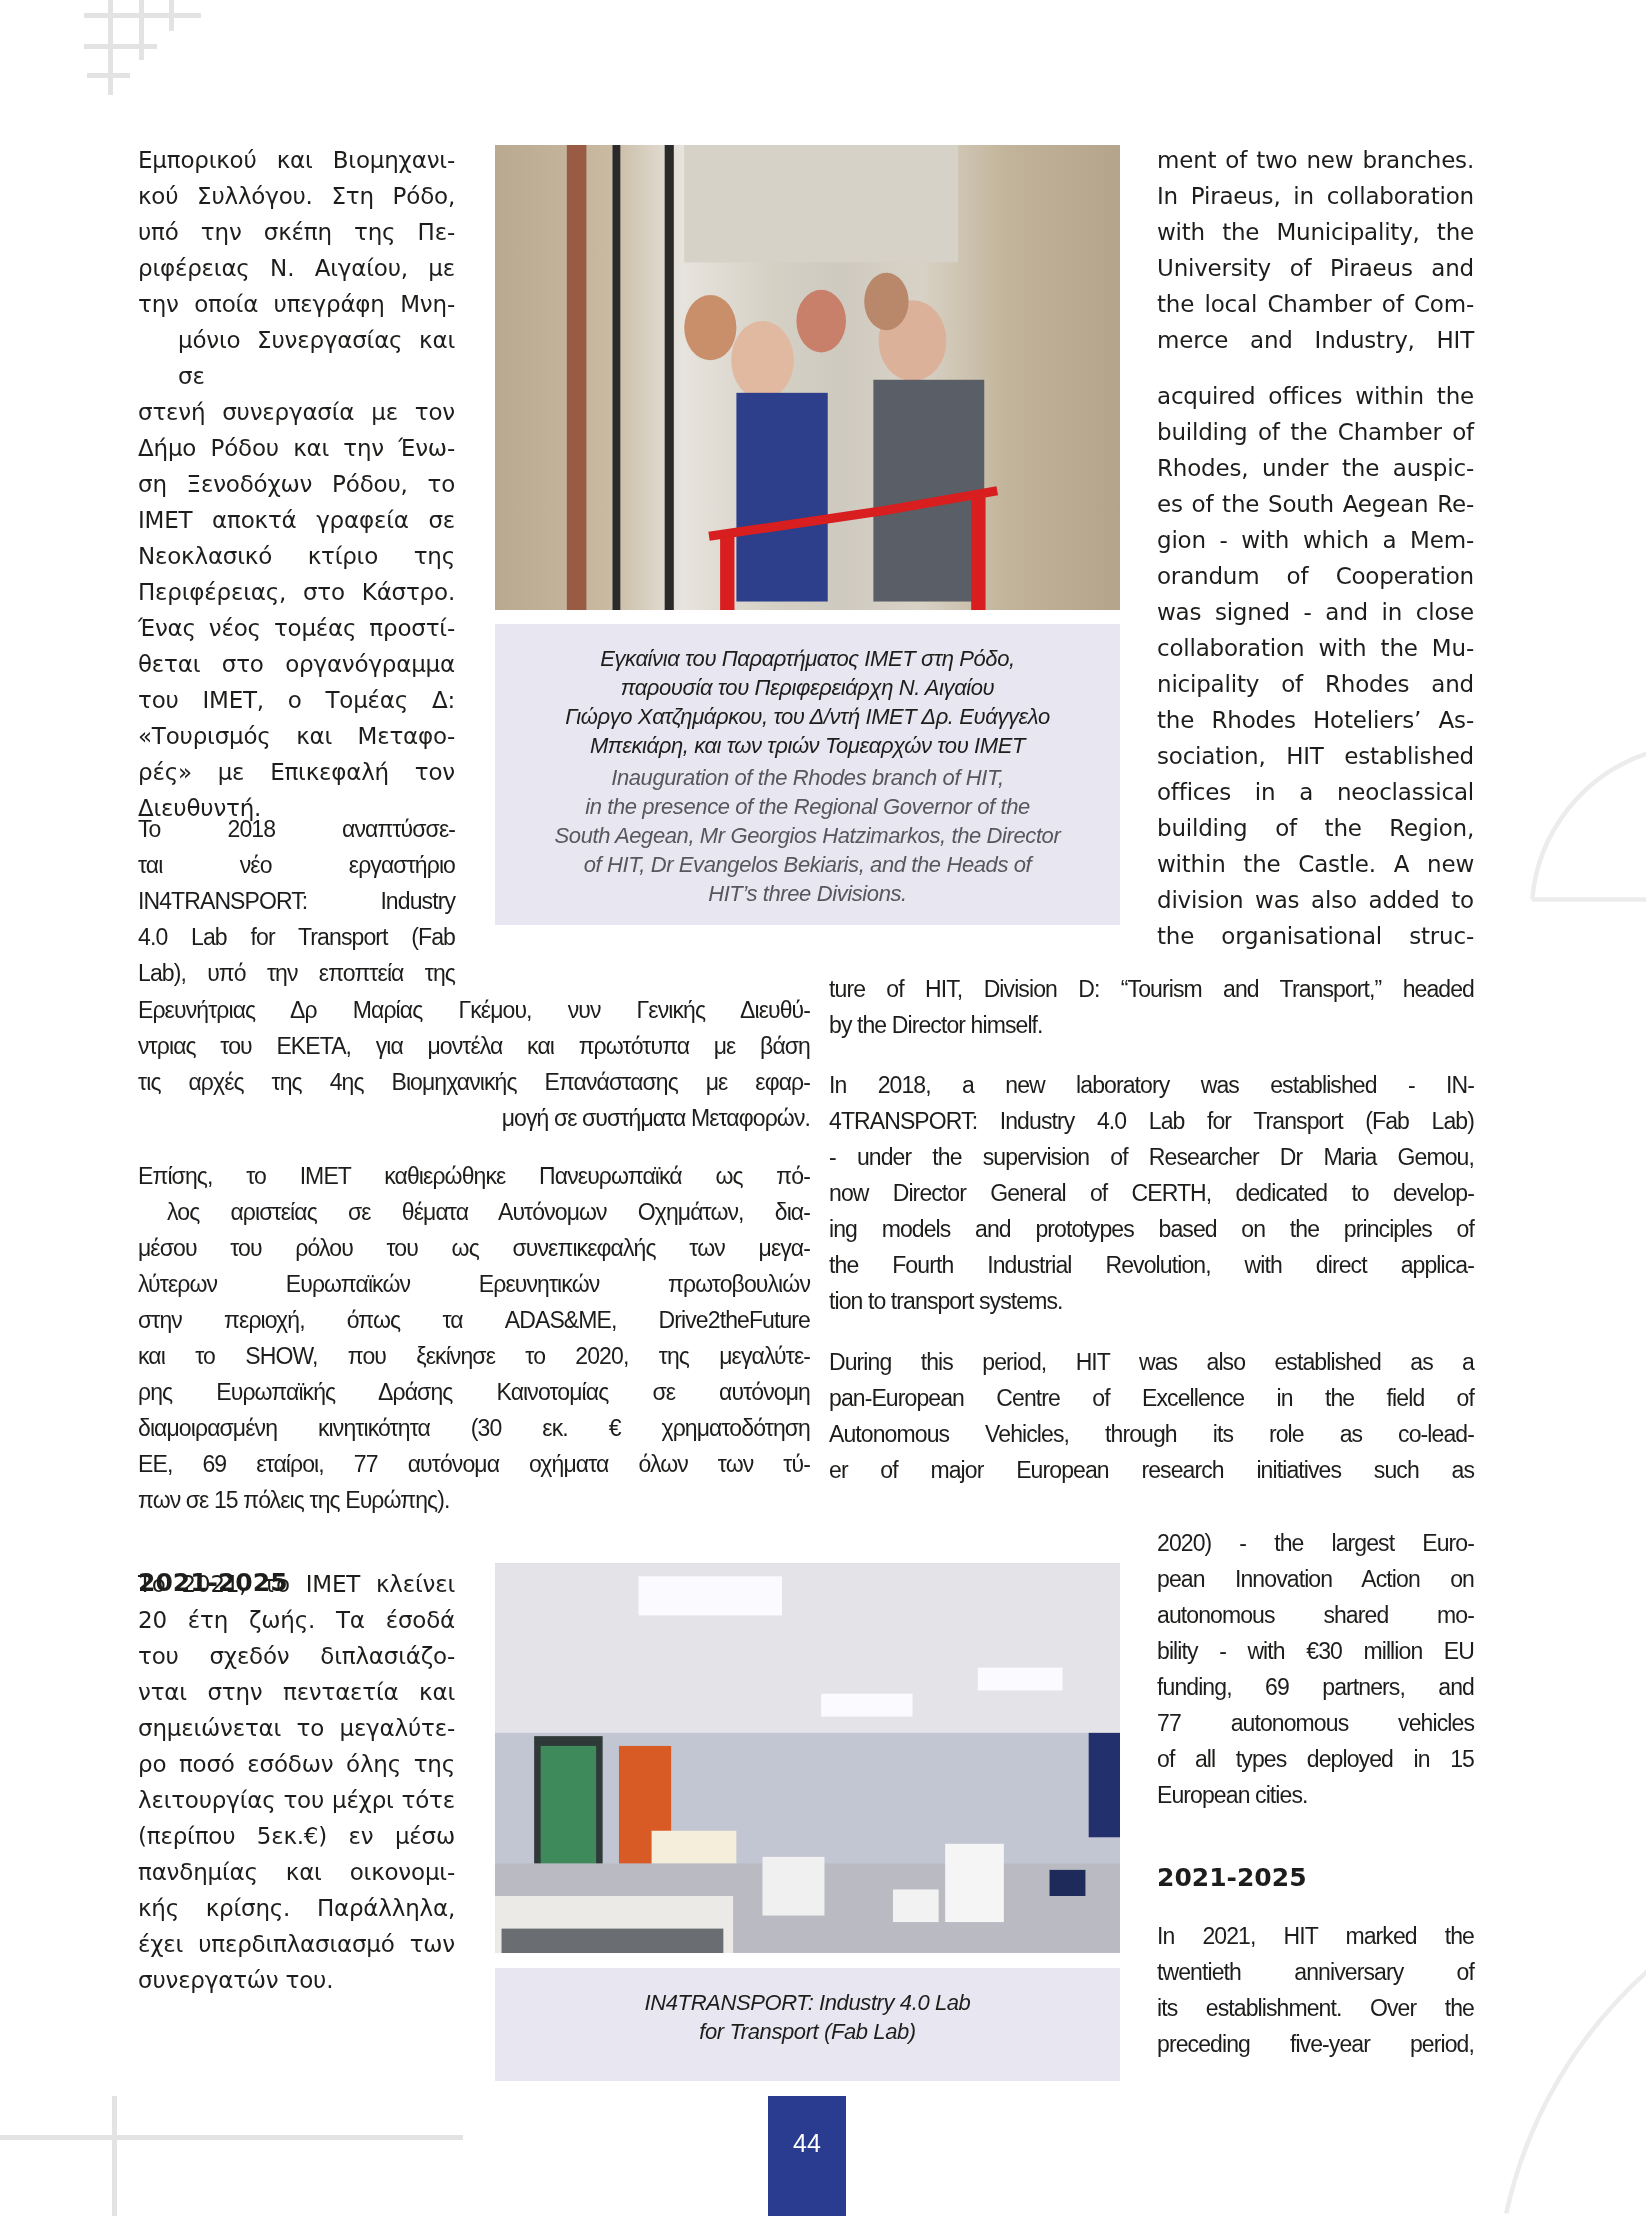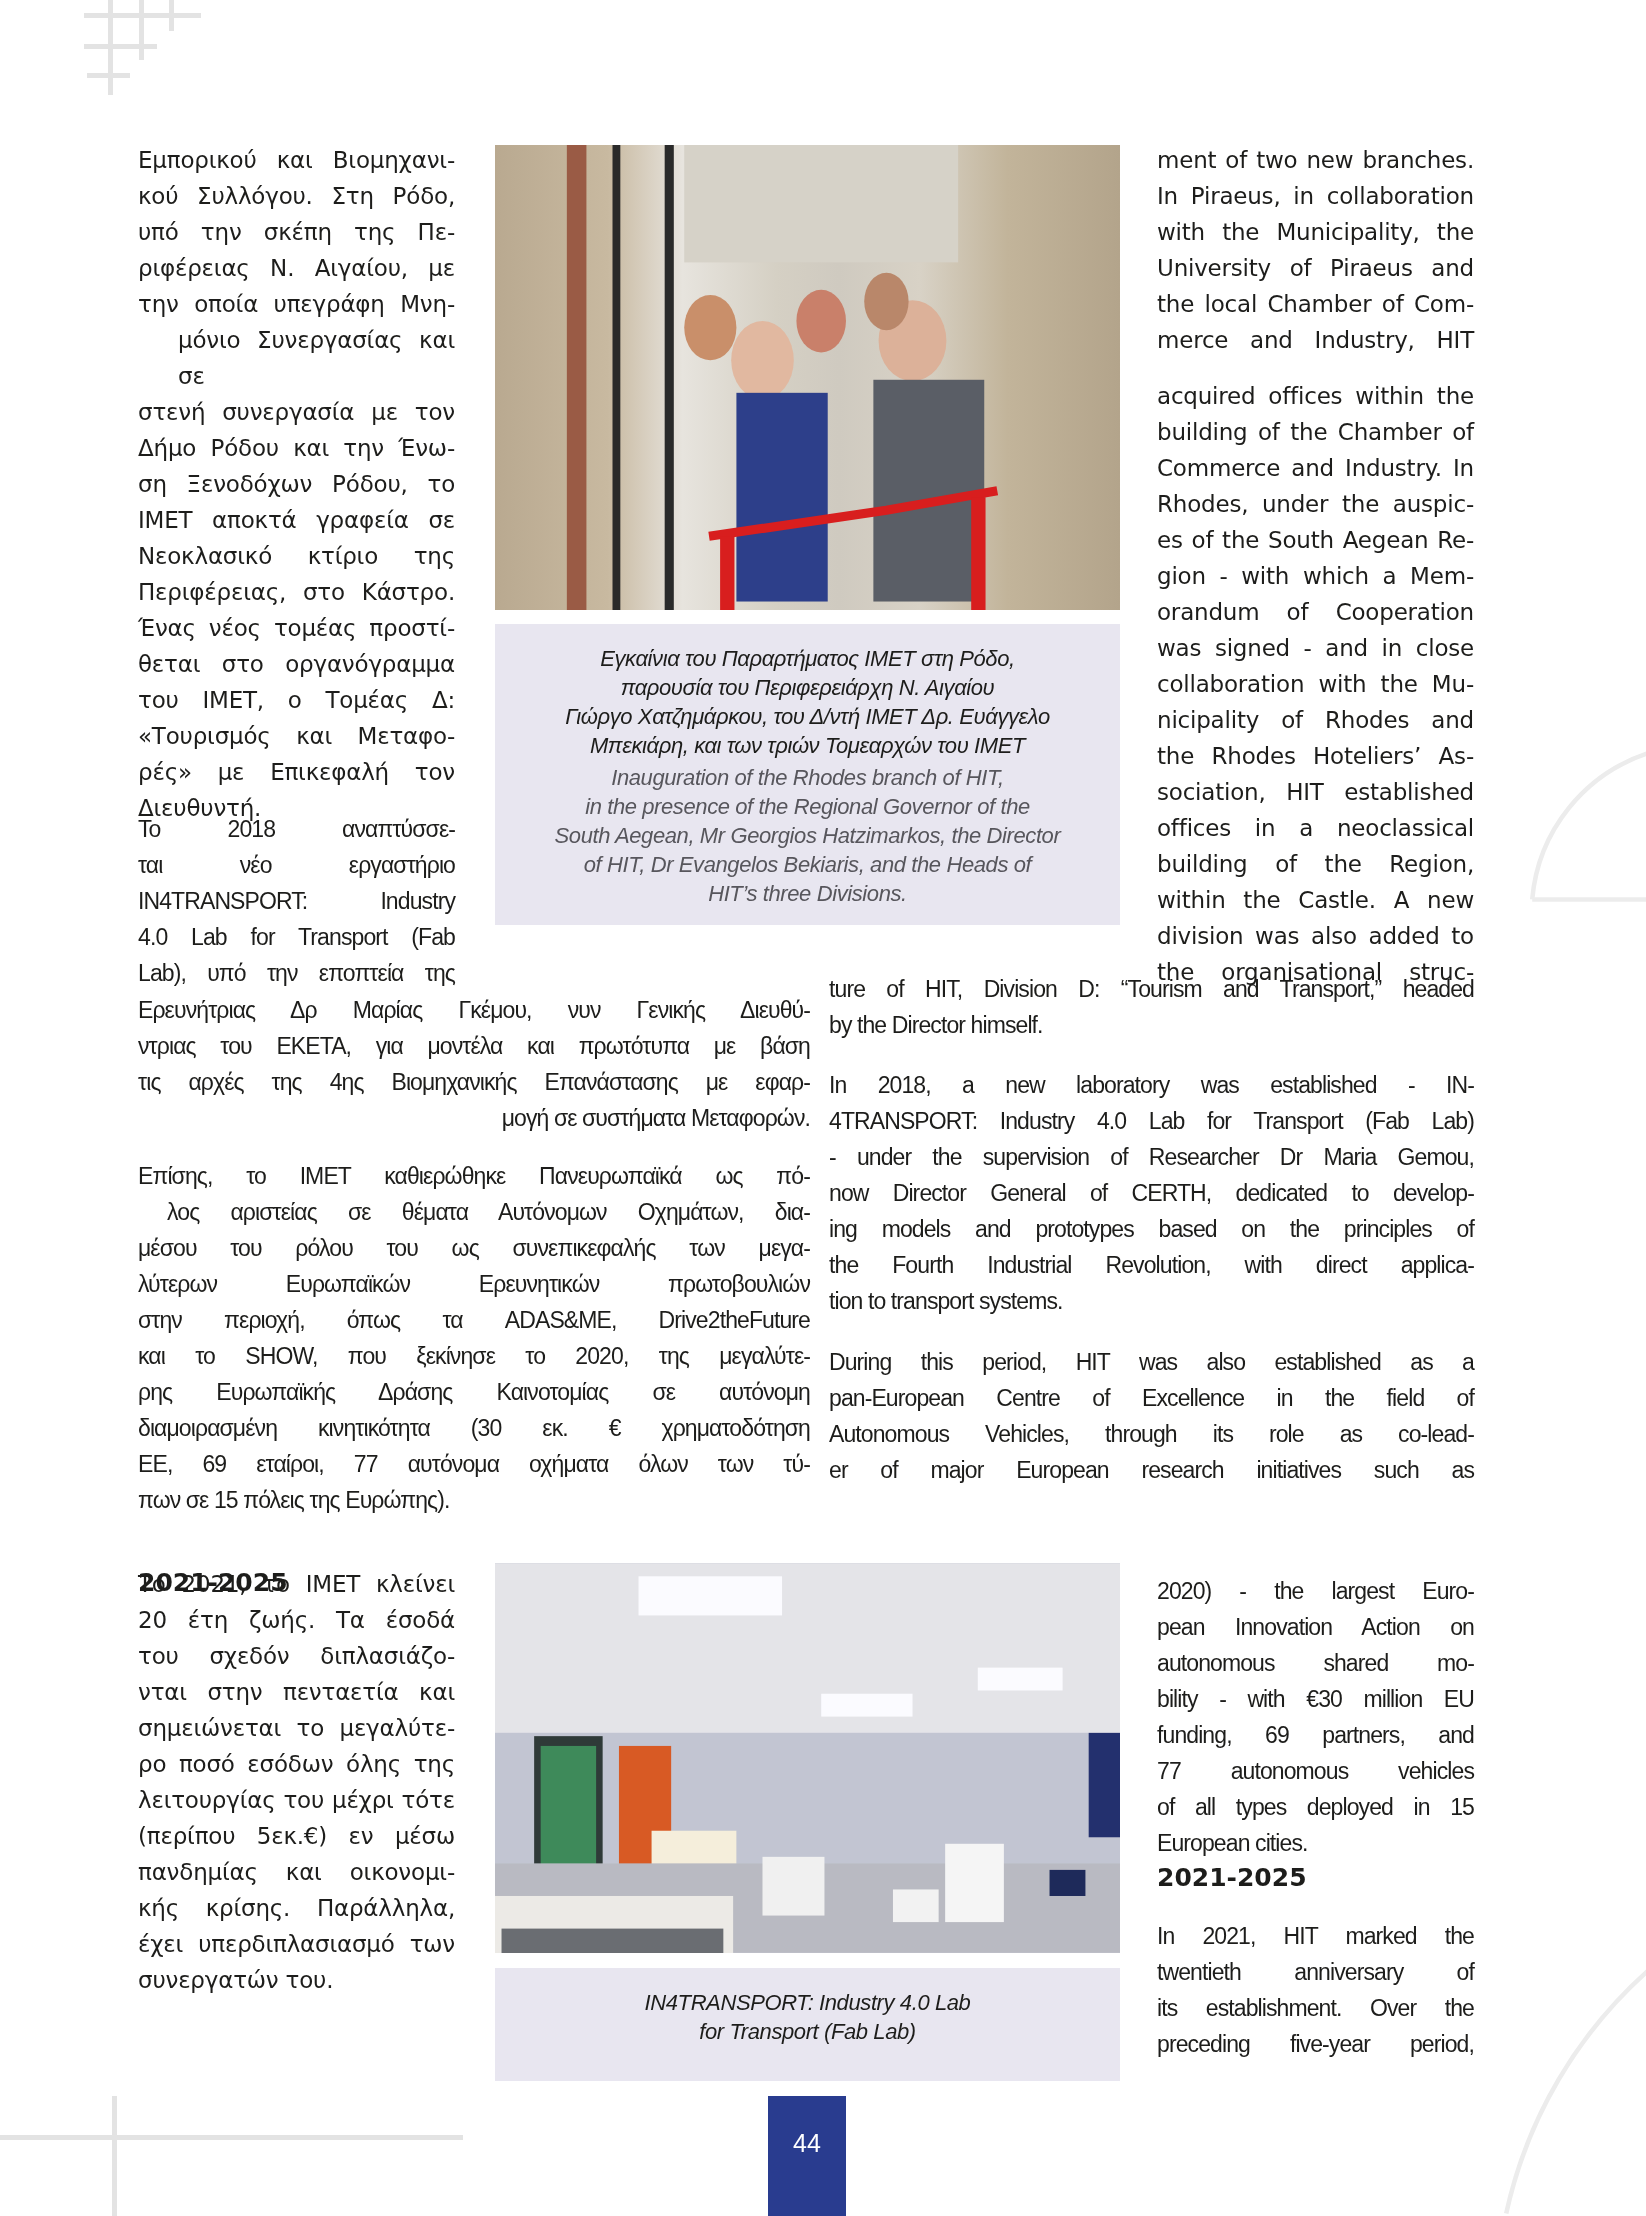--- a/index.html
+++ b/index.html
@@ -105,21 +105,20 @@
 <div class="txt" style="left:1157px;top:142px;width:317px;">
   <div id="rp1">
       <div style="text-align: justify; text-align-last: justify;">ment of two new branches.</div>
       <div style="text-align: justify; text-align-last: justify;">In Piraeus, in collaboration</div>
       <div style="text-align: justify; text-align-last: justify;">with the Municipality, the</div>
       <div style="text-align: justify; text-align-last: justify;">University of Piraeus and</div>
       <div style="text-align: justify; text-align-last: justify;">the local Chamber of Com-</div>
       <div style="text-align: justify; text-align-last: justify;">merce and Industry, HIT</div>
       <div style="text-align: justify; text-align-last: justify; margin-top: 20px;">acquired offices within the</div>
       <div style="text-align: justify; text-align-last: justify;">building of the Chamber of</div>
-      <div style="text-align: justify; text-align-last: justify;">Commerce and Industry. In</div>
       <div style="text-align: justify; text-align-last: justify;">Rhodes, under the auspic-</div>
       <div style="text-align: justify; text-align-last: justify;">es of the South Aegean Re-</div>
       <div style="text-align: justify; text-align-last: justify;">gion - with which a Mem-</div>
       <div style="text-align: justify; text-align-last: justify;">orandum of Cooperation</div>
       <div style="text-align: justify; text-align-last: justify;">was signed - and in close</div>
       <div style="text-align: justify; text-align-last: justify;">collaboration with the Mu-</div>
       <div style="text-align: justify; text-align-last: justify;">nicipality of Rhodes and</div>
       <div style="text-align: justify; text-align-last: justify;">the Rhodes Hoteliers’ As-</div>
       <div style="text-align: justify; text-align-last: justify;">sociation, HIT established</div>
       <div style="text-align: justify; text-align-last: justify;">offices in a neoclassical</div>
@@ -187,21 +186,21 @@
   <div id="rp3w">
       <div style="text-align: justify; text-align-last: justify;">During this period, HIT was also established as a</div>
       <div style="text-align: justify; text-align-last: justify;">pan-European Centre of Excellence in the field of</div>
       <div style="text-align: justify; text-align-last: justify;">Autonomous Vehicles, through its role as co-lead-</div>
       <div style="text-align: justify; text-align-last: justify;">er of major European research initiatives such as</div>
     </div>
 </div>
 
 <div class="txt cond" style="left:1157px;top:1525px;width:317px;">
   <div id="rp3n">
-      <div style="text-align: justify; text-align-last: justify; margin-top: 48px;">2020) - the largest Euro-</div>
+      <div style="text-align: justify; text-align-last: justify;">2020) - the largest Euro-</div>
       <div style="text-align: justify; text-align-last: justify;">pean Innovation Action on</div>
       <div style="text-align: justify; text-align-last: justify;">autonomous shared mo-</div>
       <div style="text-align: justify; text-align-last: justify;">bility - with €30 million EU</div>
       <div style="text-align: justify; text-align-last: justify;">funding, 69 partners, and</div>
       <div style="text-align: justify; text-align-last: justify;">77 autonomous vehicles</div>
       <div style="text-align: justify; text-align-last: justify;">of all types deployed in 15</div>
       <div style="text-align: left;">European cities.</div>
     </div>
 </div>
 

